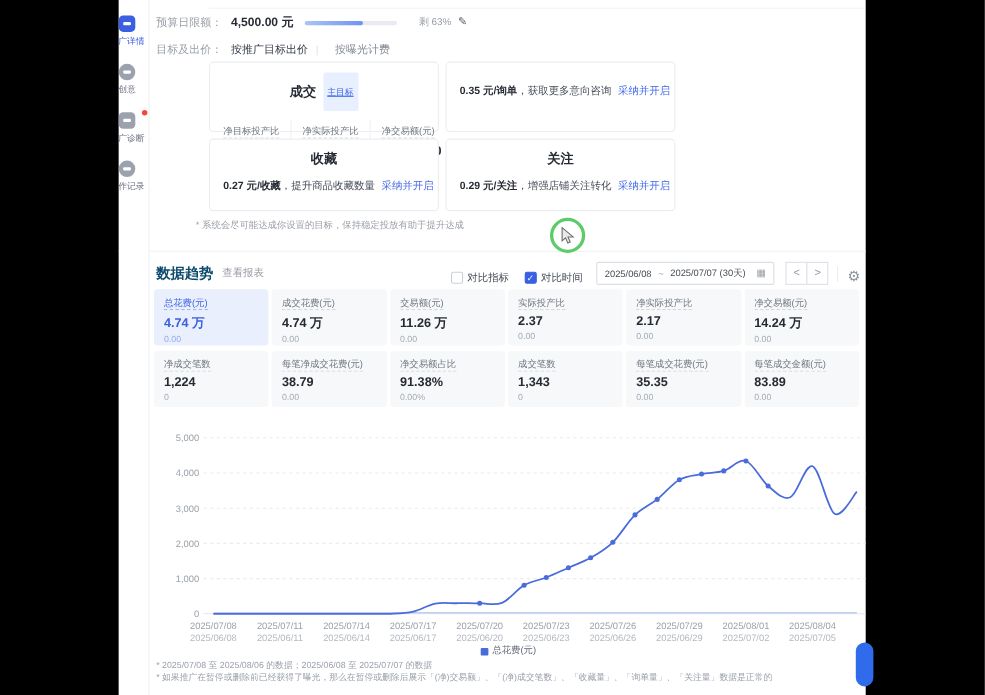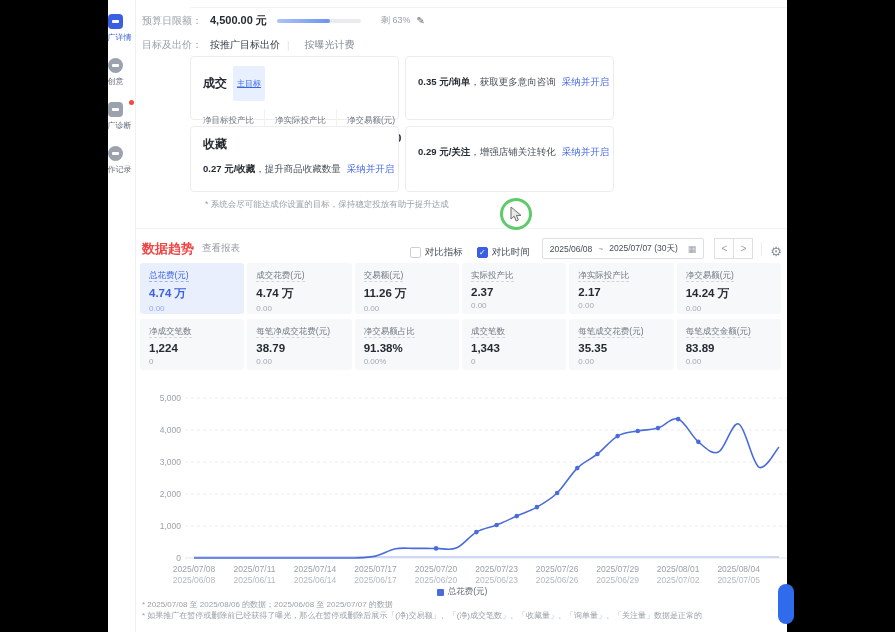--- a/index.html
+++ b/index.html
@@ -31,38 +31,38 @@
   .pencil{font-size:10px;color:#5f6672;margin-left:6px;cursor:pointer;}
   
   .goal-row{position:absolute;left:5px;top:38px;display:flex;align-items:center;}
   .goal-tab{font-size:10px;color:#333a45;margin-left:8px;cursor:pointer;}
   .goal-tab.inactive{color:#858c96;}
   .tab-sep{color:#e3e5e9;font-size:10px;margin:0 7px;}
   
   .goal-grid{position:absolute;left:53px;top:56px;width:424px;display:grid;grid-template-columns:209px 209px;gap:6px;}
   .gcard{border:1px solid #ebedf0;border-radius:4px;background:#fff;padding:9px 12px;height:64px;}
   .gcard.tall{height:66px;}
-  .ghead{display:flex;align-items:center;}
+  .ghead{display:flex;align-items:center;justify-content:center;}
   .gtitle{font-size:12px;font-weight:bold;color:#262b33;}
   .gbadge{font-size:8px;color:#3a66e8;background:#e8f0ff;border-radius:2px;padding:12px 4px;margin-left:6px;text-decoration:underline;}
   .gstats{display:flex;margin-top:8px;}
   .gstat{padding-right:10px;}
   .gstat.sep{border-left:1px solid #f0f1f3;padding-left:10px;}
   .glabel{font-size:8.5px;color:#6f7680;border-bottom:1px dashed #d4d7de;padding-bottom:1px;white-space:nowrap;}
   .ginfo{font-size:8px;color:#b0b6bf;margin-left:2px;}
   .gval{display:block;font-size:11.5px;font-weight:bold;color:#262b33;margin-top:5px;}
   .gvalrow{display:flex;align-items:center;}
   .gdesc{font-size:9.5px;color:#454c57;margin-top:10px;white-space:nowrap;}
   .gdesc b{color:#262b33;}
   .glink{color:#4569e8;margin-left:6px;cursor:pointer;text-decoration:none;}
-  .goal-note{position:absolute;left:68px;top:199px;font-size:8.5px;color:#9aa0a8;}
+  .goal-note{position:absolute;left:41px;top:199px;font-size:8.5px;color:#9aa0a8;}
   .section-divider{position:absolute;left:-29px;top:228px;width:679px;height:1px;background:#f0f2f5;}
   
   .trend-header{position:absolute;left:5px;top:238px;width:640px;display:flex;align-items:center;}
-  .trend-title{font-size:13px;font-weight:bold;color:#ef4444;}
+  .trend-title{font-size:13px;font-weight:bold;color:#0c4a6e;}
   .report-link{font-size:9.5px;color:#969ba3;margin-left:8px;cursor:pointer;}
   .trend-right{margin-left:auto;display:flex;align-items:flex-end;}
   .cb{display:flex;align-items:center;margin-left:14px;cursor:pointer;}
   .cb-box{width:11px;height:11px;border:1px solid #ccd0d6;border-radius:2px;background:#fff;display:flex;align-items:center;justify-content:center;font-size:8px;color:#fff;}
   .cb-box.checked{background:#3a5fe0;border-color:#3a5fe0;}
   .cb-lbl{font-size:9.5px;color:#454c57;margin-left:4px;}
   .datebox{display:flex;align-items:center;border:1px solid #dcdfe6;border-radius:2px;height:21px;padding:0 7px;margin-left:12px;font-size:8.5px;color:#454c57;cursor:pointer;}
   .datebox .sep{margin:0 6px;color:#9aa0a8;}
   .cal-icon{margin-left:10px;color:#9aa0a8;font-size:9px;}
   .pager{display:flex;margin-left:10px;}
@@ -170,20 +170,23 @@
           <div class="gcard">
             <div class="gdesc"><b>0.35 元/询单</b><span>，获取更多意向咨询</span><a class="glink">采纳并开启</a></div>
           </div>
           <div class="gcard tall">
             <div class="ghead">
               <span class="gtitle">收藏</span>
             </div>
             <div class="gdesc"><b>0.27 元/收藏</b><span>，提升商品收藏数量</span><a class="glink">采纳并开启</a></div>
           </div>
           <div class="gcard tall">
+            <div class="ghead">
+              <span class="gtitle">关注</span>
+            </div>
             <div class="gdesc"><b>0.29 元/关注</b><span>，增强店铺关注转化</span><a class="glink">采纳并开启</a></div>
           </div>
         </div>
 
       <div class="goal-note">* 系统会尽可能达成你设置的目标，保持稳定投放有助于提升达成</div>
       <div class="section-divider"></div>
 
       <div class="trend-header">
         <span class="trend-title">数据趋势</span>
         <span class="report-link">查看报表</span>

